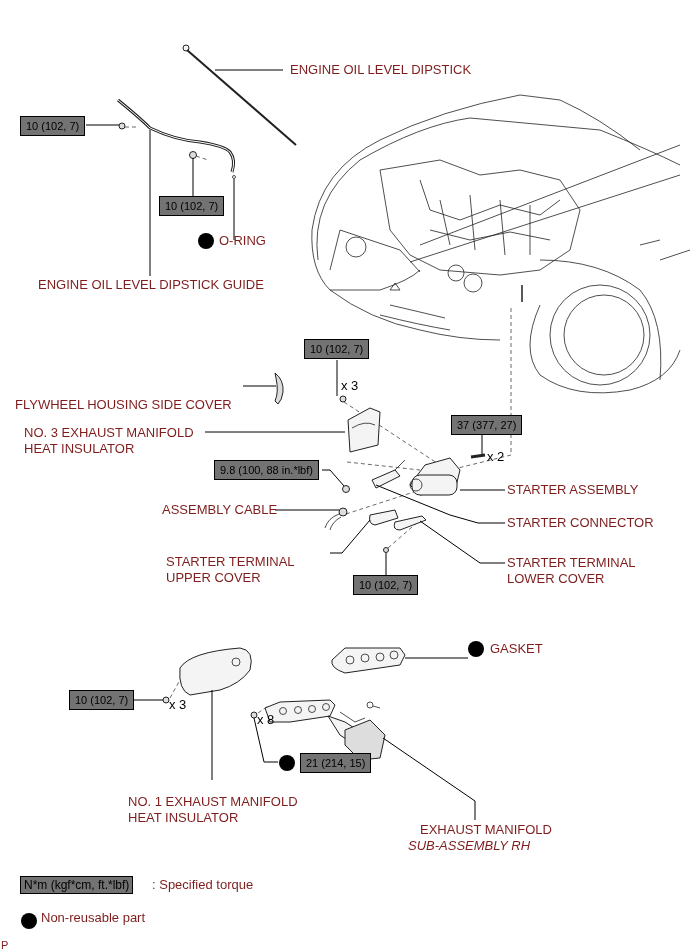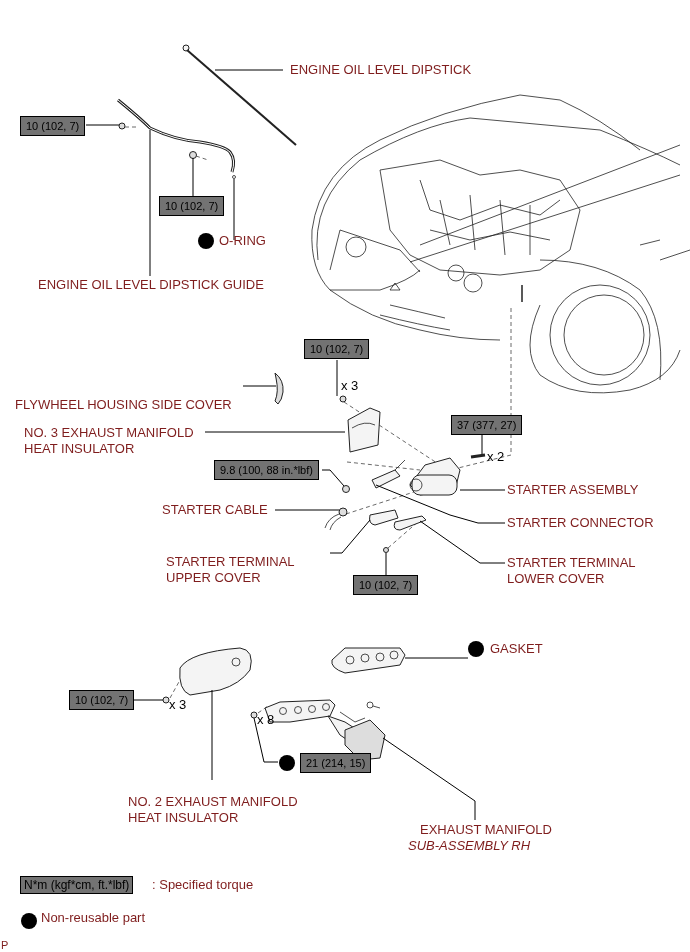--- a/index.html
+++ b/index.html
@@ -171,38 +171,38 @@
 <div class="lbl" style="left:15px;top:357px;margin-top:40px;">FLYWHEEL HOUSING SIDE COVER</div>
 <div class="tq" style="left:304px;top:339px;">10 (102, 7)</div>
 <div class="qty" style="left:341px;top:379px;">x 3</div>
 <div class="lbl" style="left:24px;top:425px;">NO. 3 EXHAUST MANIFOLD</div>
 <div class="lbl" style="left:24px;top:441px;">HEAT INSULATOR</div>
 
 <div class="tq" style="left:432px;top:415px;margin-left:19px;">37 (377, 27)</div>
 <div class="qty" style="left:487px;top:450px;">x 2</div>
 <div class="tq" style="left:214px;top:460px;">9.8 (100, 88 in.*lbf)</div>
 <div class="lbl" style="left:507px;top:482px;">STARTER ASSEMBLY</div>
-<div class="lbl" style="left:162px;top:502px;">STARTER CABLE</div>
+<div class="lbl" style="left:162px;top:502px;">ASSEMBLY CABLE</div>
 <div class="lbl" style="left:507px;top:515px;">STARTER CONNECTOR</div>
 
 <div class="lbl" style="left:166px;top:554px;">STARTER TERMINAL</div>
 <div class="lbl" style="left:166px;top:570px;">UPPER COVER</div>
 <div class="lbl" style="left:507px;top:555px;">STARTER TERMINAL</div>
 <div class="lbl" style="left:507px;top:571px;">LOWER COVER</div>
 <div class="tq" style="left:353px;top:575px;">10 (102, 7)</div>
 
 <div class="dot" style="left:468px;top:641px;"></div>
 <div class="lbl" style="left:490px;top:641px;">GASKET</div>
 <div class="tq" style="left:69px;top:690px;">10 (102, 7)</div>
 <div class="qty" style="left:169px;top:698px;">x 3</div>
 <div class="qty" style="left:257px;top:713px;">x 8</div>
 <div class="dot" style="left:279px;top:755px;"></div>
 <div class="tq" style="left:300px;top:753px;">21 (214, 15)</div>
 
-<div class="lbl" style="left:128px;top:794px;">NO. 2 EXHAUST MANIFOLD</div>
+<div class="lbl" style="left:128px;top:794px;">NO. 1 EXHAUST MANIFOLD</div>
 <div class="lbl" style="left:128px;top:810px;">HEAT INSULATOR</div>
 <div class="lbl" style="left:420px;top:822px;text-align:right;">EXHAUST MANIFOLD</div>
 <div class="lbl" style="left:408px;top:838px;font-style:italic;">SUB-ASSEMBLY RH</div>
 
 <div class="tq" style="left:20px;top:876px;font-size:12px;padding:1px 3px;">N*m (kgf*cm, ft.*lbf)</div>
 <div class="lbl" style="left:152px;top:877px;">: Specified torque</div>
 <div class="dot" style="left:21px;top:913px;"></div>
 <div class="lbl" style="left:41px;top:910px;">Non-reusable part</div>
 <div class="lbl" style="left:1px;top:937px;font-size:11px;">P</div>
 

